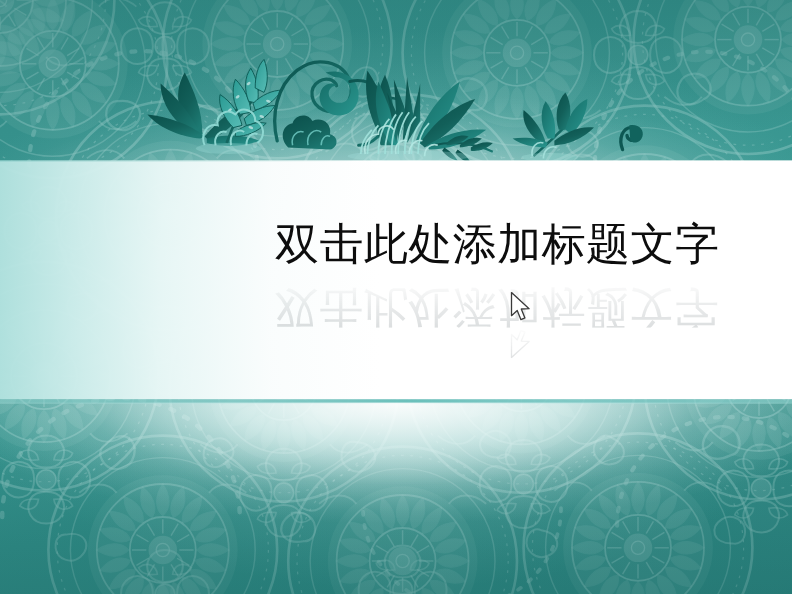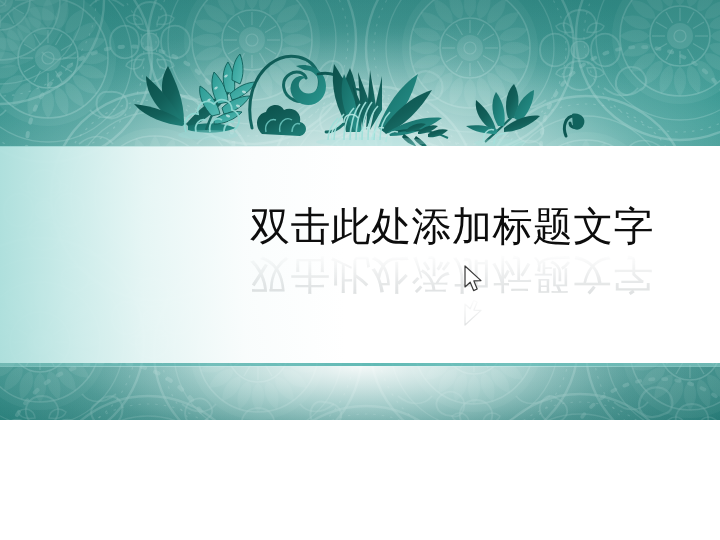--- a/index.html
+++ b/index.html
@@ -3,23 +3,23 @@
 <meta charset="utf-8">
 <style>
   html, body {
     margin: 0;
     padding: 0;
     background: #ffffff;
   }
   #slide {
     position: relative;
     width: 720px;
-    height: 420px;
+    height: 540px;
     overflow: hidden;
-    font-family: Liberation Sans, sans-serif;
+    font-family: Liberation Mono, monospace;
     background: #fde047;
   }
 
   
   .bg-base {
     position: absolute;
     inset: 0;
     background:
       radial-gradient(ellipse 520px 300px at 50% 52%,
          rgba(255,255,255,0.92) 0%,

